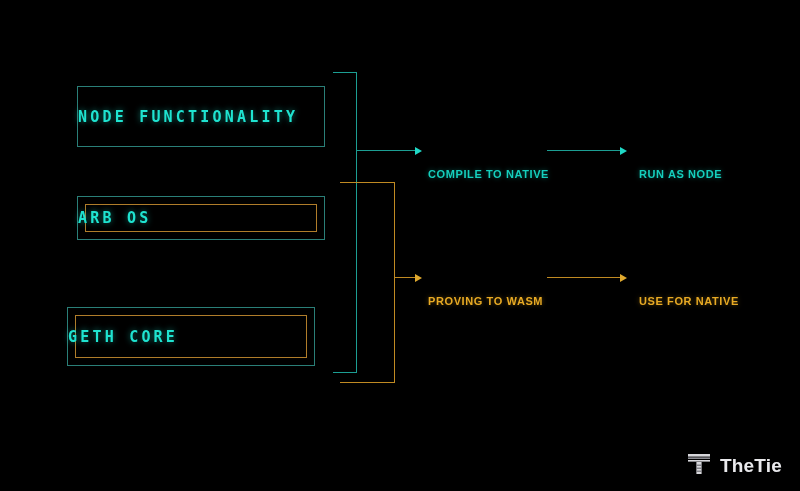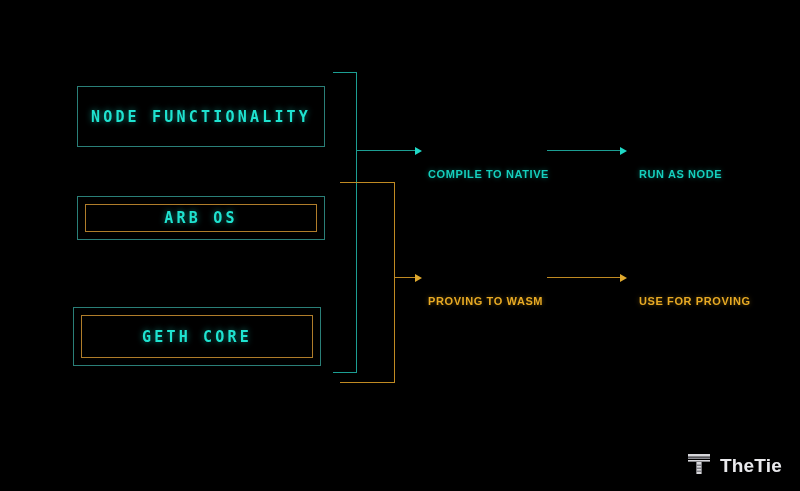--- a/index.html
+++ b/index.html
@@ -36,21 +36,20 @@
     bottom: 7px;
     border: 1px solid #b07d2a;
     box-sizing: border-box;
   }
   .stack-box .box-label {
     position: absolute;
     left: 0;
     right: 0;
     top: 50%;
     transform: translateY(-50%);
-    text-align: center;
     font-family: "DejaVu Sans Mono", monospace;
     font-size: 15px;
     font-weight: 700;
     letter-spacing: 3.2px;
     color: #1fe3d0;
     text-shadow: 0 0 6px rgba(31,227,208,0.55);
     white-space: nowrap;
   }
 
   
@@ -123,21 +122,21 @@
 
   <div class="stack-box" style="left:77px; top:86px; width:248px; height:61px;">
     <div class="box-label">NODE FUNCTIONALITY</div>
   </div>
 
   <div class="stack-box double" style="left:77px; top:196px; width:248px; height:44px;">
     <div class="inner-frame"></div>
     <div class="box-label">ARB OS</div>
   </div>
 
-  <div class="stack-box double" style="left:73px; top:307px; width:248px; height:59px;padding-left:14px;">
+  <div class="stack-box double" style="left:67px; top:307px; width:248px; height:59px;padding-left:14px;">
     <div class="inner-frame"></div>
     <div class="box-label">GETH CORE</div>
   </div>
 
   <div class="hline teal-stroke" style="left:333px; top:72px; width:24px;"></div>
 
   <div class="hline teal-stroke" style="left:333px; top:372px; width:24px;"></div>
 
   <div class="vline teal-stroke" style="left:356px; top:72px; height:301px;"></div>
 
@@ -155,21 +154,21 @@
   <div class="hline teal-stroke" style="left:547px; top:150px; width:78px;"></div>
   <div class="arrowhead teal" style="left:620px; top:147px;"></div>
 
   <div class="flow-label teal" style="left:639px; top:150px;">RUN AS NODE</div>
 
   <div class="flow-label amber" style="left:428px; top:277px;">PROVING TO WASM</div>
 
   <div class="hline amber-stroke" style="left:547px; top:277px; width:78px;"></div>
   <div class="arrowhead amber" style="left:620px; top:274px;"></div>
 
-  <div class="flow-label amber" style="left:639px; top:277px;">USE FOR PROVING</div>
+  <div class="flow-label amber" style="left:639px; top:277px;">USE FOR NATIVE</div>
 
   <div id="brand">
     <svg class="brand-mark" width="26" height="26" viewBox="0 0 26 26">
 
       <rect x="2" y="3" width="22" height="2.6" fill="#d8d8dc"></rect>
       <rect x="2" y="6.4" width="22" height="1.6" fill="#8c8c92"></rect>
       <rect x="2" y="9" width="22" height="1.6" fill="#d8d8dc"></rect>
 
       <rect x="10.4" y="11" width="5.2" height="12" fill="#d8d8dc"></rect>
       <rect x="10.4" y="13.6" width="5.2" height="1.2" fill="#6e6e74"></rect>

